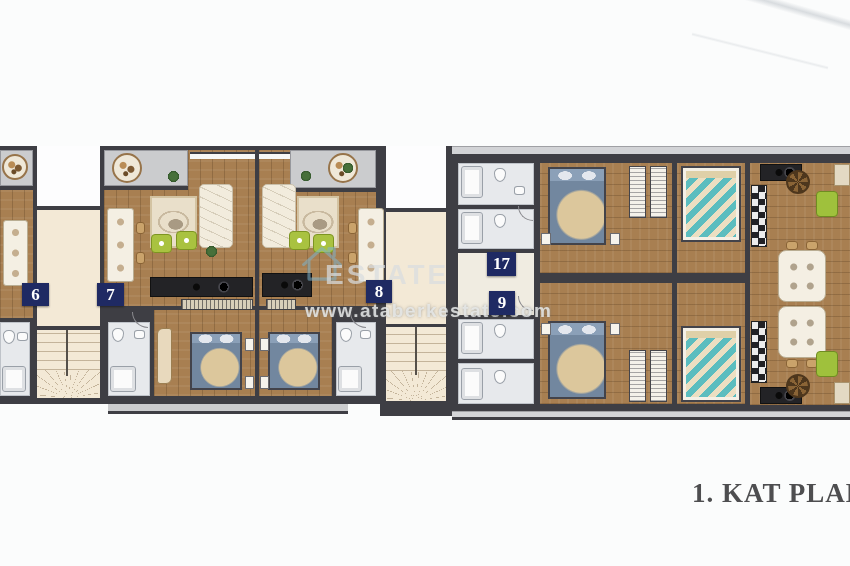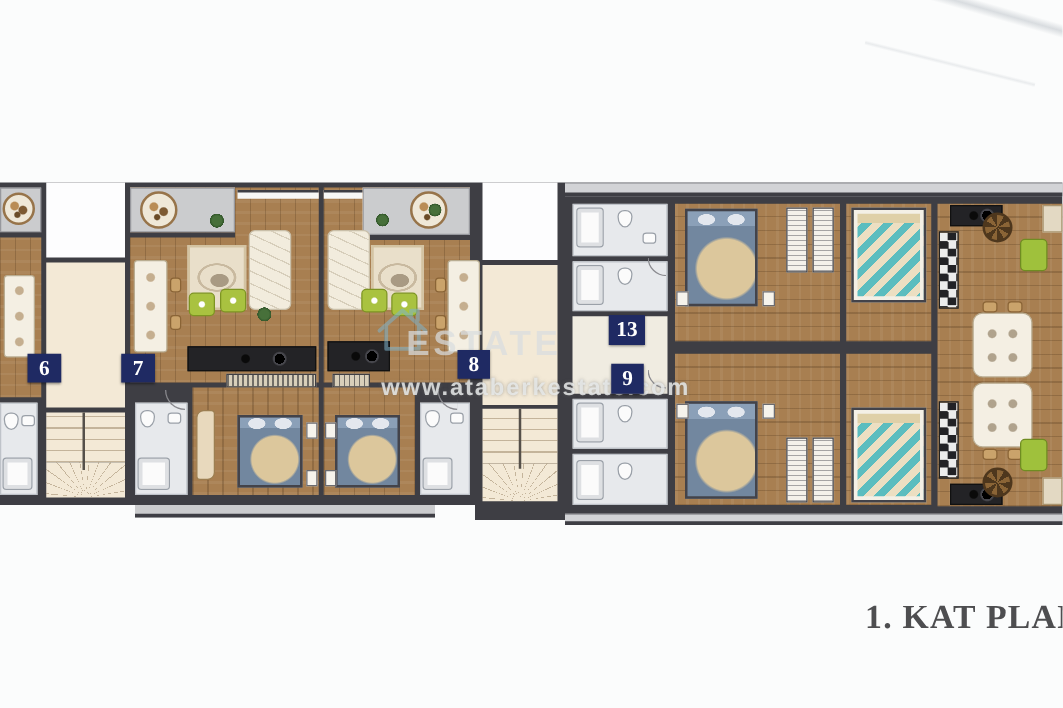--- a/index.html
+++ b/index.html
@@ -239,21 +239,21 @@
   <div class="label" style="left:22px;top:283px;width:27px;height:23px;">
     <span>6</span>
     </div>
   <div class="label" style="left:97px;top:283px;width:27px;height:23px;">
     <span>7</span>
     </div>
   <div class="label" style="left:366px;top:280px;width:26px;height:23px;">
     <span>8</span>
     </div>
   <div class="label" style="left:487px;top:252px;width:29px;height:24px;">
-    <span>13</span>
+    <span>17</span>
     </div>
   <div class="label" style="left:489px;top:291px;width:26px;height:24px;">
     <span>9</span>
     </div>
 </div>
 
 <div class="watermark" style="left:299px;top:238px;width:46px;height:50px;">
   <svg width="46" height="50" viewBox="0 0 60 56">
     <path d="M6 30 L30 9 L54 30 M13 25 V49 H47 V25 M39 14 V9 H46 V19" fill="none" stroke="rgba(125,178,203,.55)" stroke-width="4" stroke-linecap="round" stroke-linejoin="round"></path>
   </svg>

